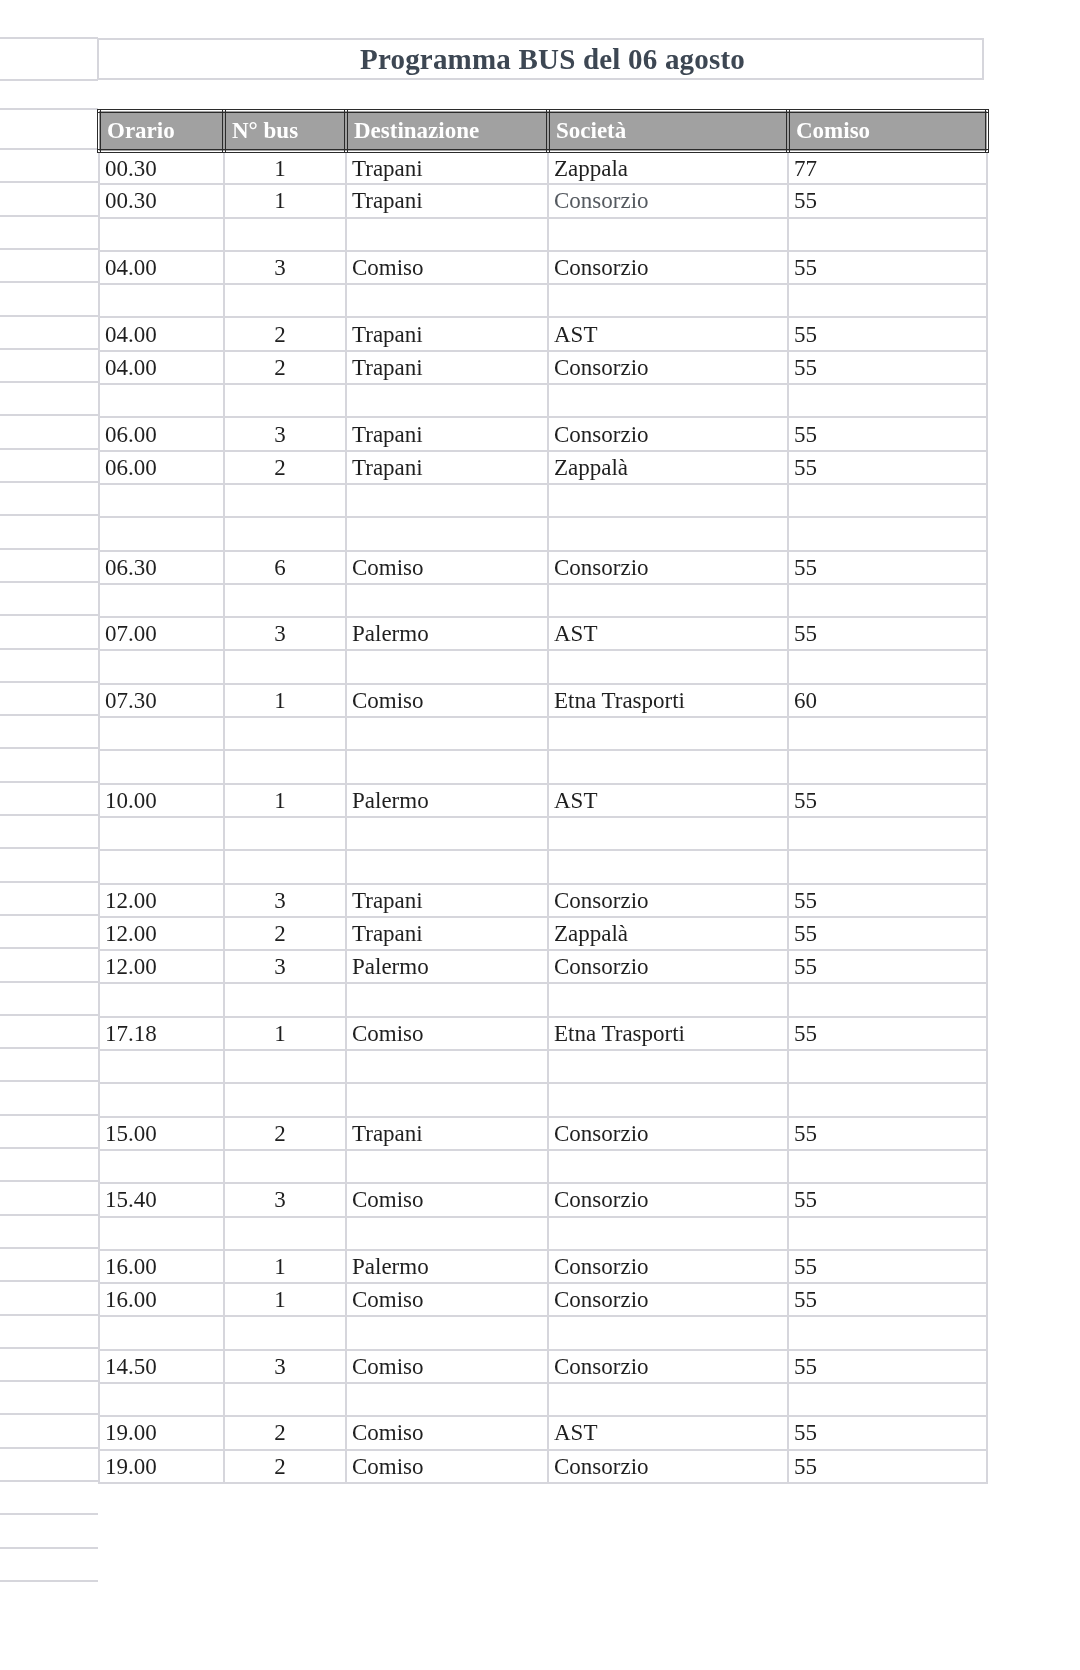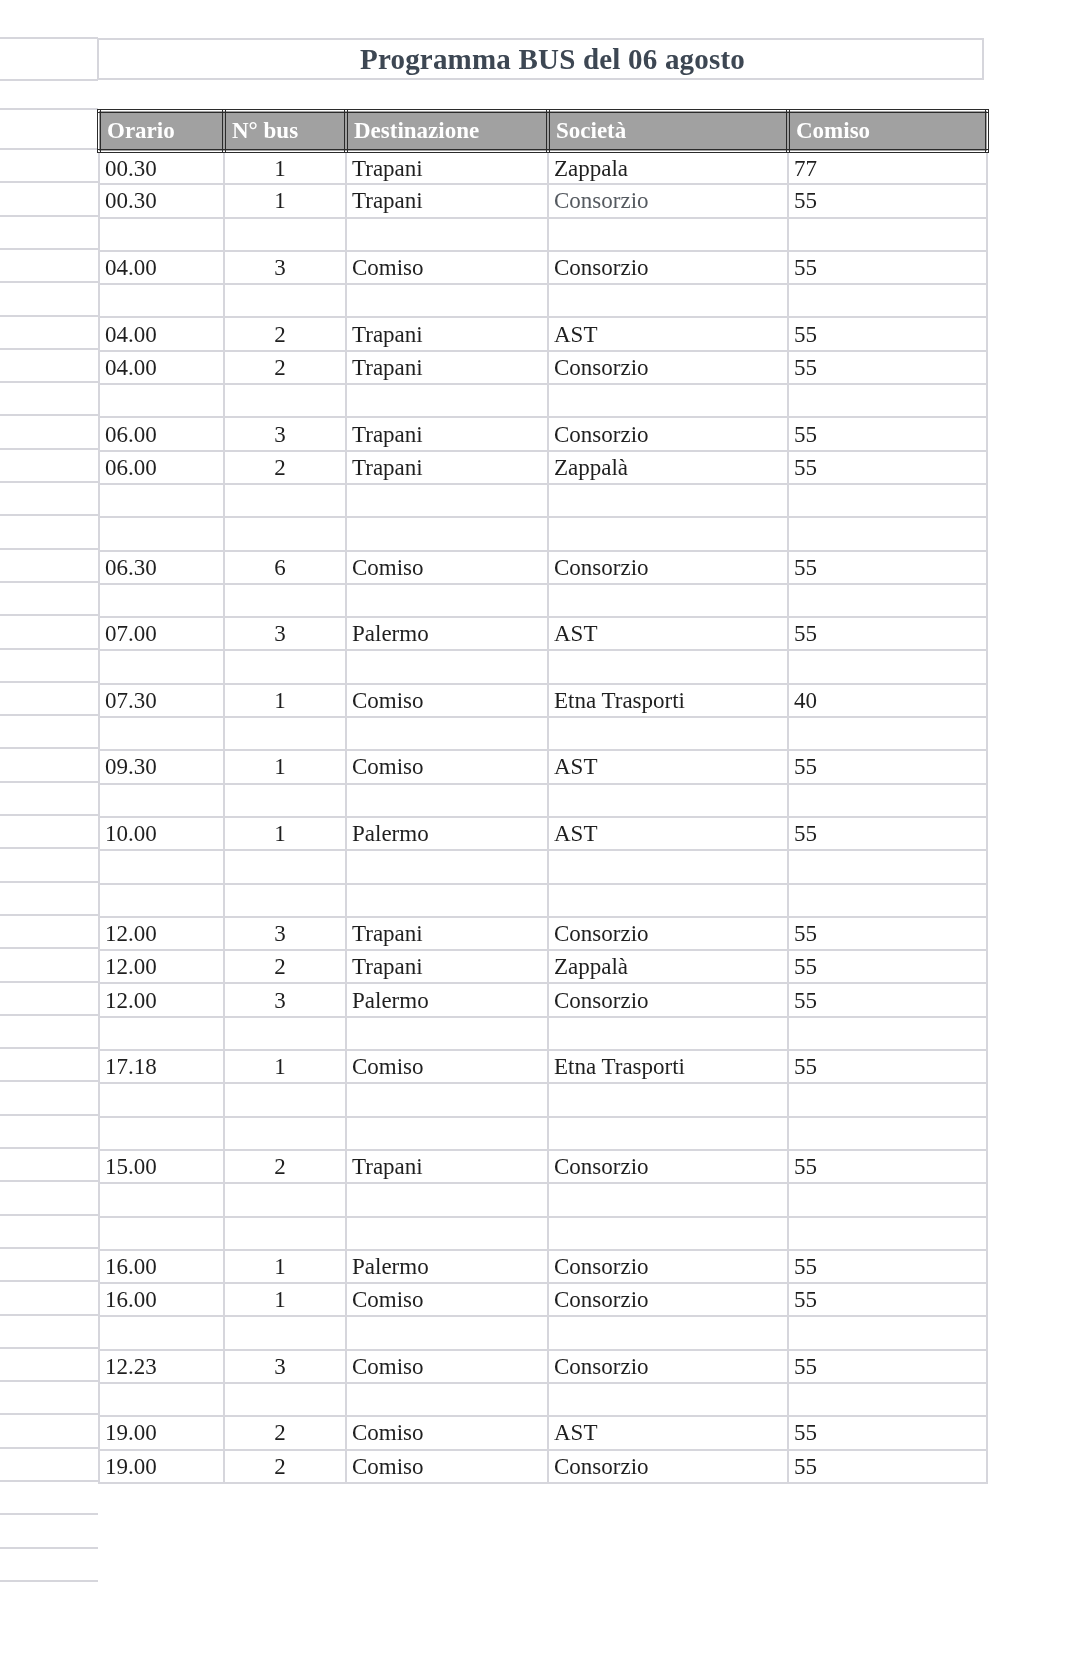--- a/index.html
+++ b/index.html
@@ -227,35 +227,28 @@
         <td class="num"></td>
         <td></td>
         <td></td>
         <td></td>
       </tr>
       <tr>
         <td>07.30</td>
         <td class="num">1</td>
         <td>Comiso</td>
         <td>Etna Trasporti</td>
-        <td>40</td>
-      </tr>
-      <tr>
-        <td></td>
-        <td class="num"></td>
-        <td></td>
-        <td></td>
-        <td></td>
-      </tr>
-      <tr>
-        <td>09.30</td>
-        <td class="num">1</td>
-        <td>Comiso</td>
-        <td>AST</td>
-        <td>55</td>
+        <td>60</td>
+      </tr>
+      <tr>
+        <td></td>
+        <td class="num"></td>
+        <td></td>
+        <td></td>
+        <td></td>
       </tr>
       <tr>
         <td></td>
         <td class="num"></td>
         <td></td>
         <td></td>
         <td></td>
       </tr>
       <tr>
         <td>10.00</td>
@@ -335,20 +328,27 @@
         <td>55</td>
       </tr>
       <tr>
         <td></td>
         <td class="num"></td>
         <td></td>
         <td></td>
         <td></td>
       </tr>
       <tr>
+        <td>15.40</td>
+        <td class="num">3</td>
+        <td>Comiso</td>
+        <td>Consorzio</td>
+        <td>55</td>
+      </tr>
+      <tr>
         <td></td>
         <td class="num"></td>
         <td></td>
         <td></td>
         <td></td>
       </tr>
       <tr>
         <td>16.00</td>
         <td class="num">1</td>
         <td>Palermo</td>
@@ -363,21 +363,21 @@
         <td>55</td>
       </tr>
       <tr>
         <td></td>
         <td class="num"></td>
         <td></td>
         <td></td>
         <td></td>
       </tr>
       <tr>
-        <td>12.23</td>
+        <td>14.50</td>
         <td class="num">3</td>
         <td>Comiso</td>
         <td>Consorzio</td>
         <td>55</td>
       </tr>
       <tr>
         <td></td>
         <td class="num"></td>
         <td></td>
         <td></td>

